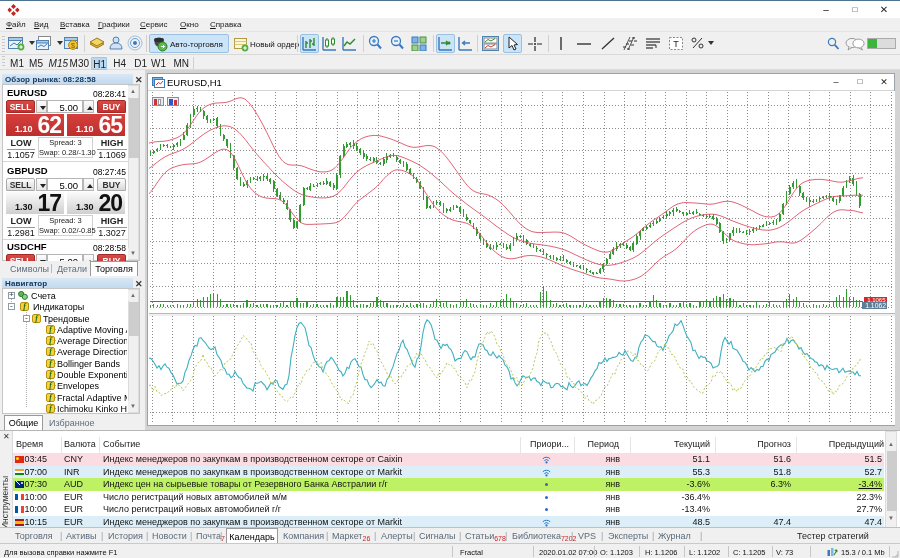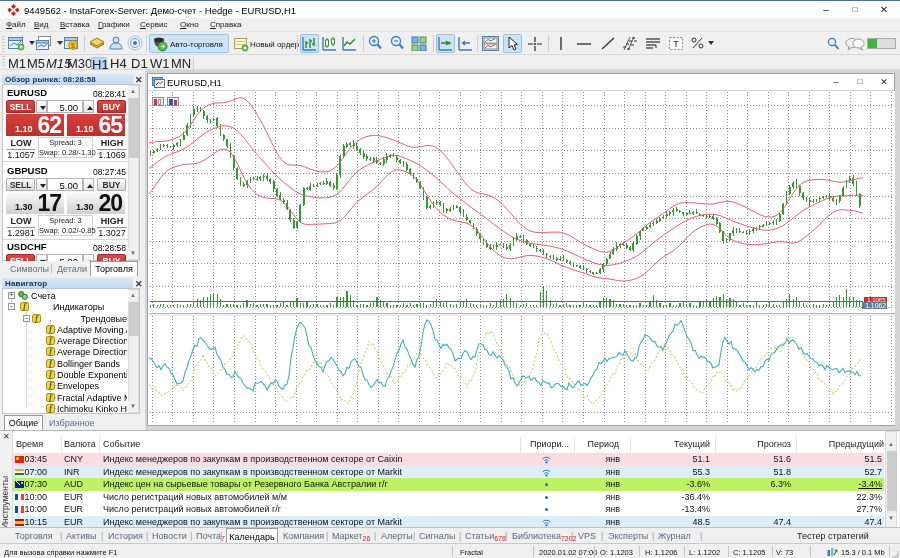--- a/index.html
+++ b/index.html
@@ -15,21 +15,21 @@
 #menubar u{text-decoration:underline;}
 
 #toolbar{left:0;top:31px;width:900px;height:24px;background:#f0f0f0;border-top:1px solid #e3e3e3;border-bottom:1px solid #d9d9d9;}
 .tbtn{position:absolute;top:2px;height:19px;border-radius:2px;}
 .tbtn.on{background:#cce4f8;border:1px solid #9ac0e2;}
 .tsep{position:absolute;top:3px;width:1px;height:17px;background:#d0d0d0;}
 .grip{position:absolute;left:2px;top:4px;width:3px;height:16px;background:repeating-linear-gradient(180deg,#c9c9c9 0 1px,#f0f0f0 1px 3px);}
 .tlabel{position:absolute;font-size:8px;color:#111;}
 
 #tfbar{left:0;top:55px;width:900px;height:15px;background:#f0f0f0;border-bottom:1px solid #dcdcdc;}
-.tf{position:absolute;top:2px;height:13px;font-size:13px;color:#222;text-align:left;line-height:13px;}
+.tf{position:absolute;top:2px;height:13px;font-size:10px;color:#222;text-align:right;line-height:13px;}
 .tf.on{background:#b9d8f2;border:1px solid #9ec7e8;border-radius:1px;}
 
 .phead{background:linear-gradient(180deg,#d9e7f6,#c2d9ef);color:#123a63;font-weight:bold;font-size:8px;letter-spacing:0.1px;}
 .panelx{color:#333;font-size:9px;font-weight:bold;}
 #mwpanel{left:2px;top:74px;width:139px;height:202px;}
 #mwhead{left:0;top:0;width:131px;height:10px;padding:1px 0 0 3px;}
 #mwbody{left:0;top:10px;width:138px;height:177px;background:#fff;border:1px solid #c5c5c5;}
 #navpanel{left:2px;top:278px;width:139px;height:152px;}
 #navhead{left:0;top:0;width:131px;height:10px;padding:1px 0 0 3px;}
 #navbody{left:0;top:10px;width:138px;height:126px;background:#fff;border:1px solid #c5c5c5;overflow:hidden;}
@@ -86,21 +86,20 @@
 
 #status{left:0;top:543px;width:900px;height:15px;background:#f0f0f0;border-top:1px solid #c9c9c9;}
 #status span{position:absolute;top:4px;font-size:7.5px;color:#111;white-space:nowrap;}
 .ssep{position:absolute;top:2px;width:1px;height:11px;background:#c6c6c6;}
 </style></head><body>
 
 <div id="titlebar" class="abs">
  <svg id="tb-ico" class="abs" viewBox="0 0 13 12">
       <path d="M6.5 0 L9 2.5 L6.5 5 L4 2.5 Z M2.5 3.5 L5 6 L2.5 8.5 L0.5 6 Z M10.5 3.5 L12.5 6 L10.5 8.5 L8 6 Z M6.5 7 L9 9.5 L6.5 12 L4 9.5 Z" fill="#c4231f"></path>
     </svg>
- <span class="abs txt">9449562 - InstaForex-Server: Демо-счет - Hedge - EURUSD,H1</span>
  <div class="abs winbtn" style="left:811px;">–</div>
  <div class="abs winbtn" style="left:840px;font-size:8px;">□</div>
  <div class="abs winbtn" style="left:869px;">✕</div>
 </div>
 
 <div id="menubar" class="abs">
  <span style="left:6px;"><u>Ф</u>айл</span>
  <span style="left:34px;"><u>В</u>ид</span>
  <span style="left:60px;"><u>В</u>ставка</span>
  <span style="left:98px;"><u>Г</u>рафики</span>
@@ -618,27 +617,27 @@
       <svg class="abs" style="left:15px;top:2px;" width="10" height="9" viewBox="0 0 10 9">
         <circle cx="3.2" cy="3" r="2.6" fill="#5cb85c" stroke="#2d7a2d"></circle>
         <circle cx="6.8" cy="5.8" r="2.6" fill="#8ed08e" stroke="#2d7a2d"></circle>
       </svg>
       <div class="trow" style="left:28px;top:2px;width:96px;overflow:hidden;">Счета</div>
       <div class="tbox" style="left:5px;top:14px;">-</div>
       <svg class="abs" style="left:17px;top:13px;" width="9" height="9" viewBox="0 0 9 9">
         <rect x="0.5" y="0.5" width="8" height="8" rx="1.5" fill="#f5d13d" stroke="#b8930a"></rect>
         <text x="4.6" y="7.2" font-size="7.5" font-style="italic" font-weight="bold" text-anchor="middle" fill="#1a6a1a" font-family="Liberation Serif">f</text>
       </svg>
-      <div class="trow" style="left:30px;top:13px;width:94px;overflow:hidden;margin-left:20px;">Индикаторы</div>
+      <div class="trow" style="left:30px;top:13px;width:94px;overflow:hidden;">Индикаторы</div>
       <div class="tbox" style="left:20px;top:26px;">-</div>
       <svg class="abs" style="left:29px;top:25px;" width="9" height="9" viewBox="0 0 9 9">
         <rect x="0.5" y="0.5" width="8" height="8" rx="1.5" fill="#f5d13d" stroke="#b8930a"></rect>
         <text x="4.6" y="7.2" font-size="7.5" font-style="italic" font-weight="bold" text-anchor="middle" fill="#1a6a1a" font-family="Liberation Serif">f</text>
       </svg>
-      <div class="trow" style="left:40px;top:25px;width:84px;overflow:hidden;text-align:right;">Трендовые</div>
+      <div class="trow" style="left:40px;top:25px;width:84px;overflow:hidden;">Трендовые</div>
       <div class="abs" style="left:47px;top:40px;width:6px;height:1px;border-top:1px dotted #b0b0b0;"></div>
       <svg class="abs" style="left:43px;top:36px;" width="9" height="9" viewBox="0 0 9 9">
         <rect x="0.5" y="0.5" width="8" height="8" rx="1.5" fill="#f5d13d" stroke="#b8930a"></rect>
         <text x="4.6" y="7.2" font-size="7.5" font-style="italic" font-weight="bold" text-anchor="middle" fill="#1a6a1a" font-family="Liberation Serif">f</text>
       </svg>
       <div class="trow" style="left:54px;top:36px;width:70px;overflow:hidden;">Adaptive Moving Avera</div>
       <div class="abs" style="left:47px;top:51px;width:6px;height:1px;border-top:1px dotted #b0b0b0;"></div>
       <svg class="abs" style="left:43px;top:47px;" width="9" height="9" viewBox="0 0 9 9">
         <rect x="0.5" y="0.5" width="8" height="8" rx="1.5" fill="#f5d13d" stroke="#b8930a"></rect>
         <text x="4.6" y="7.2" font-size="7.5" font-style="italic" font-weight="bold" text-anchor="middle" fill="#1a6a1a" font-family="Liberation Serif">f</text>

